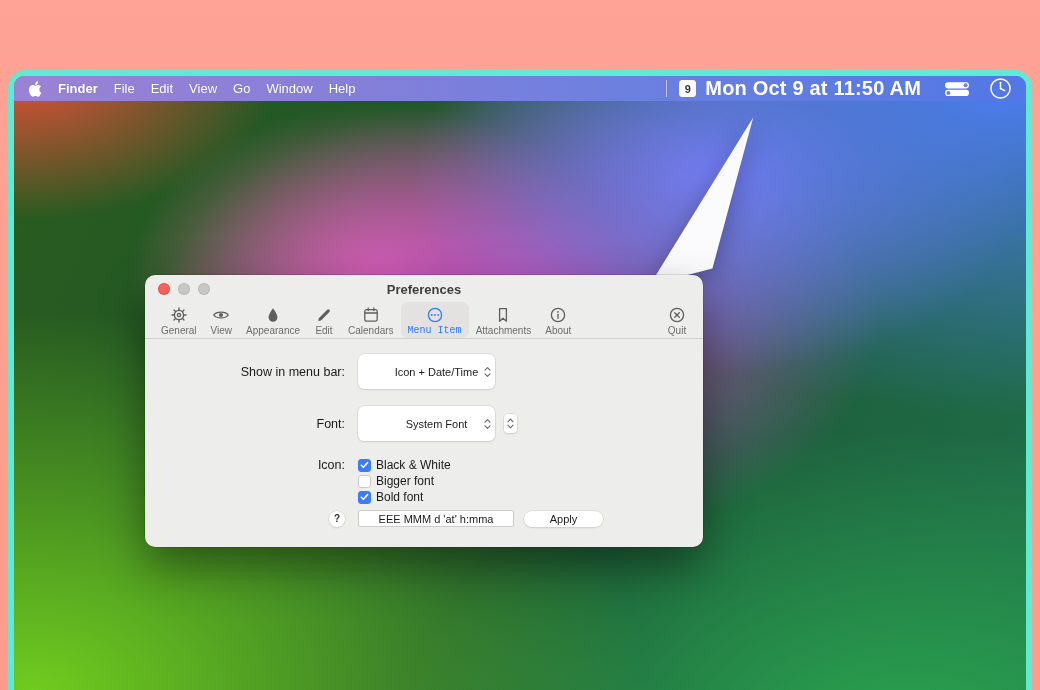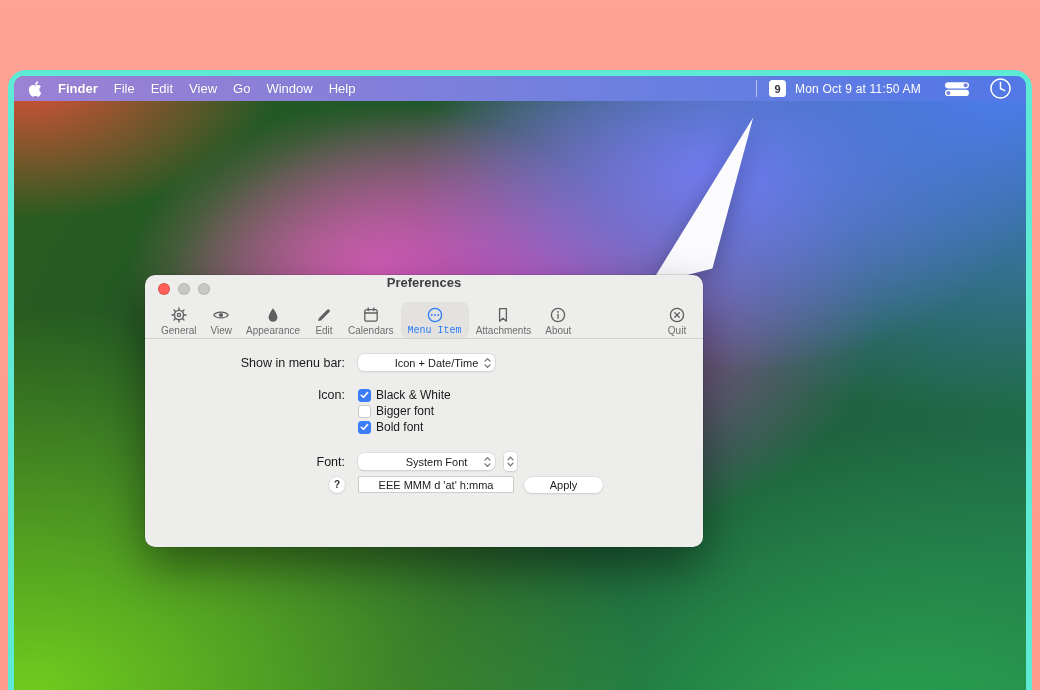--- a/index.html
+++ b/index.html
@@ -37,60 +37,60 @@
   .mb-left { display:flex; align-items:center; gap:16px; }
   .mb-item { white-space:nowrap; text-shadow:0 0 2px rgba(0,0,0,.12); }
   .mb-app { font-weight:700; }
   .mb-right { margin-left:auto; display:flex; align-items:center; gap:9px; }
   .mb-divider { width:1px; height:17px; background:rgba(255,255,255,.55); margin-right:3px; }
   .cal-badge {
     width:17px; height:17px; background:#fff; border-radius:3.5px;
     color:#33333f; font-size:11px; font-weight:700;
     display:flex; align-items:center; justify-content:center;
   }
-  .mb-datetime { font-size:12px; font-weight:400; letter-spacing:.2px; }
+  .mb-datetime { font-size:20px; font-weight:700; letter-spacing:.2px; }
   .mb-icon { display:flex; align-items:center; }
   
   .beam { position:absolute; left:630px; top:36px; width:120px; height:180px; z-index:15;
           filter:drop-shadow(0 6px 12px rgba(0,0,0,.3)); }
   .beam-shape { width:100%; height:100%; background:#fbfbfd;
           clip-path:polygon(91% 3%, 5% 96%, 57% 87%); }
   
   .window {
     position:absolute; left:131px; top:199px; width:558px; height:272px; z-index:30;
     background:#ededeb; border-radius:10px;
     box-shadow:0 20px 45px rgba(0,0,0,.42), 0 0 0 0.5px rgba(0,0,0,.2);
   }
   .titlebar { position:relative; height:22px; }
   .lights { position:absolute; left:13px; top:8px; display:flex; gap:8px; }
   .light { width:12px; height:12px; border-radius:50%; }
   .light.red { background:#ff5f57; border:0.5px solid rgba(0,0,0,.15); }
   .light.gray { background:#c9c7c5; border:0.5px solid rgba(0,0,0,.08); }
-  .win-title { text-align:center; font-size:13px; font-weight:700; color:#3f3f3f; padding-top:0; }
+  .win-title { text-align:center; font-size:13px; font-weight:700; color:#3f3f3f; padding-top:7px; }
   .toolbar {
     display:flex; align-items:flex-end; height:42px; padding:0 9px;
     border-bottom:1px solid #d2d1cf;
   }
   .tb-item {
     display:flex; flex-direction:column; align-items:center; justify-content:center;
     padding:3px 7px 2px; border-radius:7px; min-width:34px;
   }
   .tb-item.selected { background:#e3e2e0; }
   .tb-icon { color:#5f5f5f; display:flex; height:19px; align-items:center; }
   .tb-item.selected .tb-icon { color:#2d7cf7; }
   .tb-label { font-size:10px; color:#6d6d6d; margin-top:1px; white-space:nowrap; }
   .tb-item.selected .tb-label { color:#2d7cf7;font-family:Liberation Mono, monospace; }
   .tb-spacer { flex:1; }
   
   .content { font-size:12.5px; color:#1a1a1a; }
   .form-row { display:flex; align-items:center; }
   .form-row.top-align { align-items:flex-start; }
   .lbl { width:200px; text-align:right; margin-right:13px; line-height:16px; flex:none; }
   .popup {
-    width:137px; height:17px; background:#fff; border-radius:6px; position:relative;
+    width:137px; height:35px; background:#fff; border-radius:6px; position:relative;
     box-shadow:0 0 0 0.5px #cfcecc, 0 1px 2px rgba(0,0,0,.12);
     display:flex; align-items:center; justify-content:center; font-size:11px; color:#1c1c1c;padding-left:20px;
   }
   .popup-chevrons { position:absolute; right:4px; top:50%; transform:translateY(-50%); display:flex; }
   .cb-col { display:flex; flex-direction:column; }
   .cb-row { display:flex; align-items:center; height:16px; gap:5px; }
   .cb {
     width:13px; height:13px; border-radius:3px; background:#fff;
     border:1px solid #c9c8c6; display:inline-flex; align-items:center; justify-content:center;
   }
@@ -281,20 +281,41 @@
           <div class="lbl">Show in menu bar:</div>
           <div class="popup">
             <span>Icon + Date/Time</span>
             <span class="popup-chevrons">
               <svg width="7" height="12" viewBox="0 0 7 12" fill="none" stroke="#6e6e6e" stroke-width="1.2" stroke-linecap="round" stroke-linejoin="round">
                 <path d="M1 4.2 L3.5 1.6 L6 4.2"></path>
                   <path d="M1 7.8 L3.5 10.4 L6 7.8"></path>
               </svg>
             </span>
           </div>
+        </div>
+
+        <div class="form-row mt17">
+          <div class="lbl">Font:</div>
+          <div class="popup">
+            <span>System Font</span>
+            <span class="popup-chevrons">
+              <svg width="7" height="12" viewBox="0 0 7 12" fill="none" stroke="#6e6e6e" stroke-width="1.2" stroke-linecap="round" stroke-linejoin="round">
+                <path d="M1 4.2 L3.5 1.6 L6 4.2"></path>
+                  <path d="M1 7.8 L3.5 10.4 L6 7.8"></path>
+              </svg>
+            </span>
+          </div>
+          <span class="stepper">
+            <svg width="7" height="5" viewBox="0 0 7 5" fill="none" stroke="#6e6e6e" stroke-width="1.2" stroke-linecap="round" stroke-linejoin="round">
+                <path d="M1 3.8 L3.5 1.2 L6 3.8"></path>
+              </svg>
+            <svg width="7" height="5" viewBox="0 0 7 5" fill="none" stroke="#6e6e6e" stroke-width="1.2" stroke-linecap="round" stroke-linejoin="round">
+                <path d="M1 1.2 L3.5 3.8 L6 1.2"></path>
+              </svg>
+          </span>
         </div>
 
         <div class="form-row top-align mt16">
           <div class="lbl">Icon:</div>
           <div class="cb-col">
             <label class="cb-row">
               <span class="cb checked">
                 <svg class="check" width="9" height="8" viewBox="0 0 9 8" fill="none" stroke="#fff" stroke-width="1.6" stroke-linecap="round" stroke-linejoin="round">
                     <path d="M1.3 4.2 L3.4 6.3 L7.6 1.6"></path>
                   </svg>
@@ -313,41 +334,20 @@
               <span class="cb checked">
                 <svg class="check" width="9" height="8" viewBox="0 0 9 8" fill="none" stroke="#fff" stroke-width="1.6" stroke-linecap="round" stroke-linejoin="round">
                     <path d="M1.3 4.2 L3.4 6.3 L7.6 1.6"></path>
                   </svg>
               </span>
               <span class="cb-label">Bold font</span>
             </label>
           </div>
         </div>
 
-        <div class="form-row mt17">
-          <div class="lbl">Font:</div>
-          <div class="popup">
-            <span>System Font</span>
-            <span class="popup-chevrons">
-              <svg width="7" height="12" viewBox="0 0 7 12" fill="none" stroke="#6e6e6e" stroke-width="1.2" stroke-linecap="round" stroke-linejoin="round">
-                <path d="M1 4.2 L3.5 1.6 L6 4.2"></path>
-                  <path d="M1 7.8 L3.5 10.4 L6 7.8"></path>
-              </svg>
-            </span>
-          </div>
-          <span class="stepper">
-            <svg width="7" height="5" viewBox="0 0 7 5" fill="none" stroke="#6e6e6e" stroke-width="1.2" stroke-linecap="round" stroke-linejoin="round">
-                <path d="M1 3.8 L3.5 1.2 L6 3.8"></path>
-              </svg>
-            <svg width="7" height="5" viewBox="0 0 7 5" fill="none" stroke="#6e6e6e" stroke-width="1.2" stroke-linecap="round" stroke-linejoin="round">
-                <path d="M1 1.2 L3.5 3.8 L6 1.2"></path>
-              </svg>
-          </span>
-        </div>
-
 
         <div class="form-row mt5">
           <div class="lbl">
             <button class="help-btn">?</button>
           </div>
           <input class="fmt-input" type="text" value="EEE MMM d 'at' h:mma" style="">
           <button class="apply-btn">Apply</button>
         </div>
 
 

